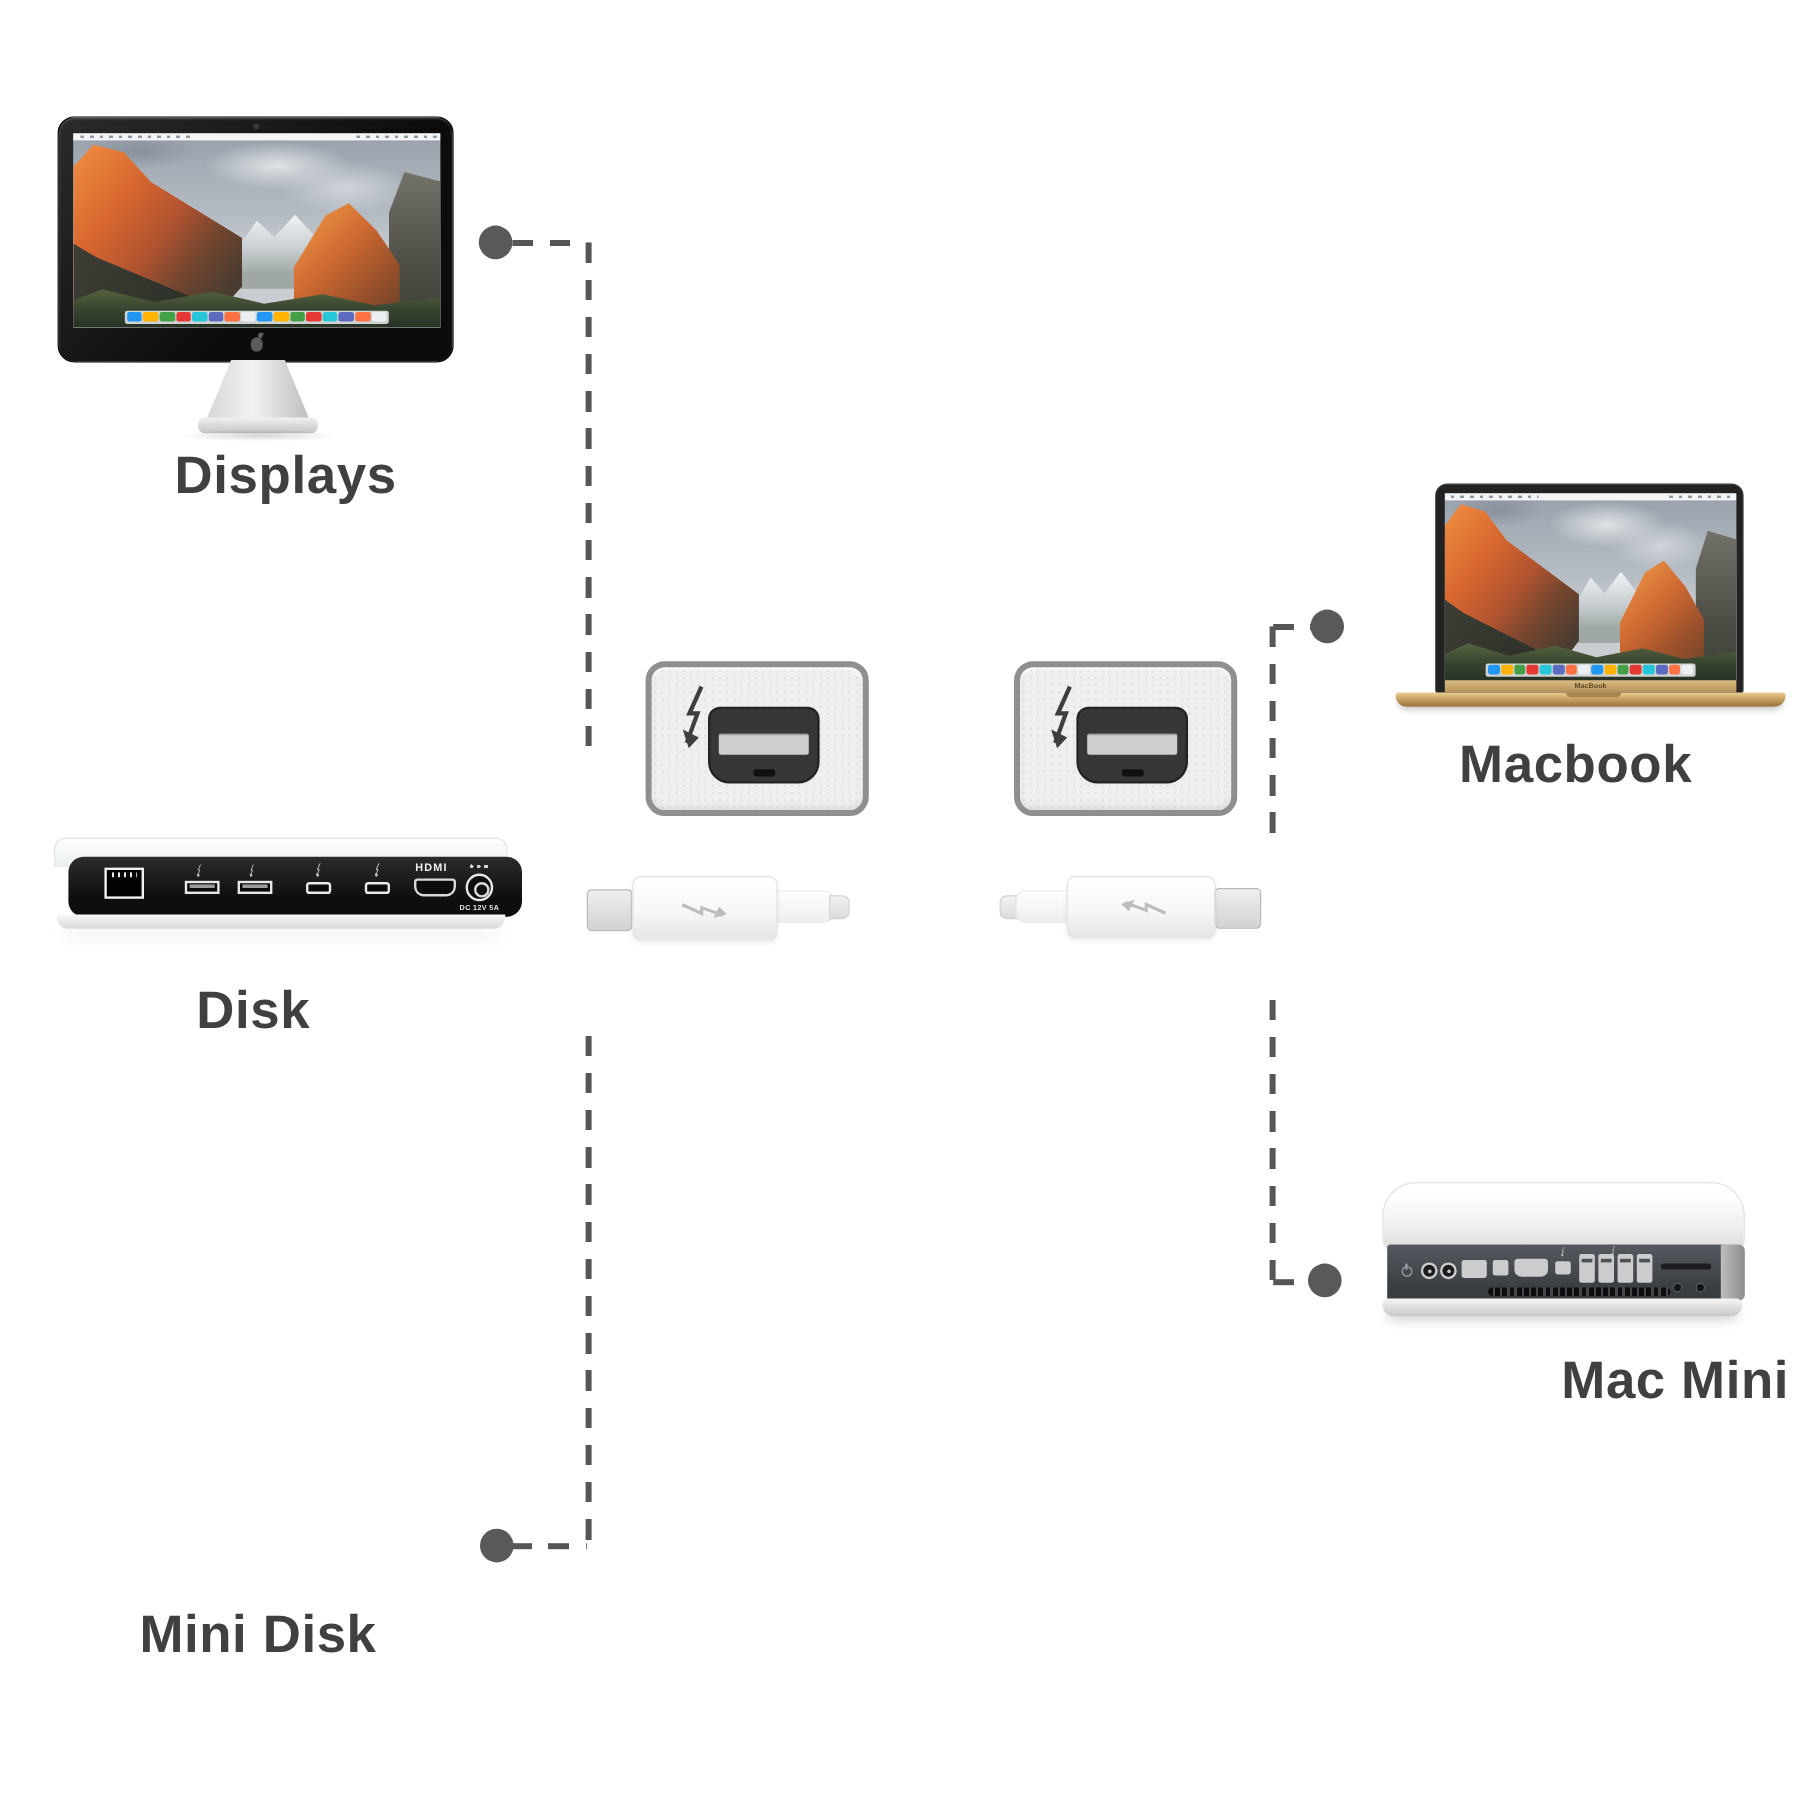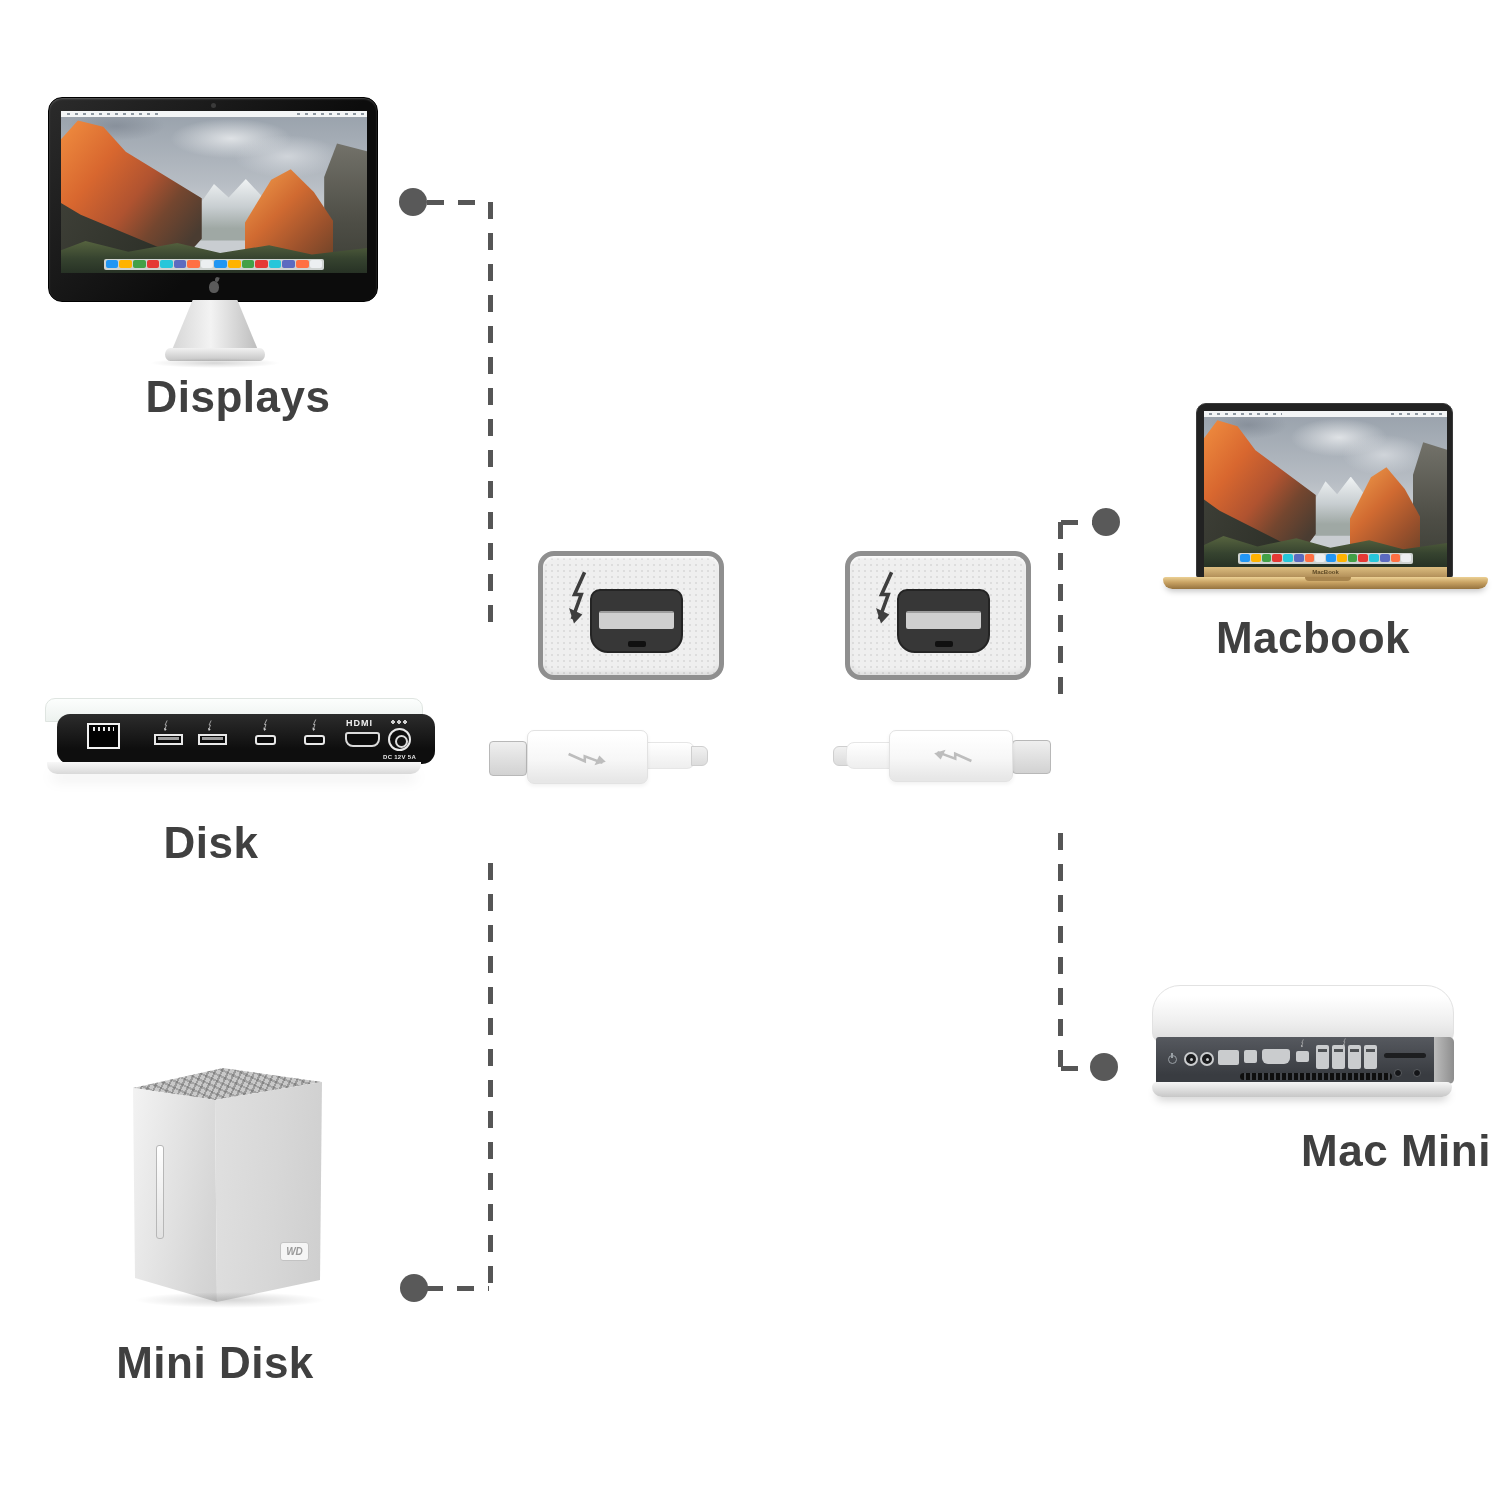--- a/index.html
+++ b/index.html
@@ -265,28 +265,20 @@
       <div class="tiny-dots abs" style="left:334px;top:6px;"></div>
       <div class="dc-jack abs" style="left:331px;top:14px;width:23px;height:23px;">
           <i></i>
         </div>
       <div class="dock-dc-label abs" style="left:326px;top:40px;">DC 12V 5A</div>
     </div>
     <div class="dock-lip abs" style="left:2px;top:64px;width:374px;height:12px;"></div>
   </div>
   <div class="dev-label" style="left:211px;top:818px;">Disk</div>
 
-  <div class="abs" style="left:120px;top:1060px;width:215px;height:255px;">
-    <div class="hdd-face hdd-top"></div>
-    <div class="hdd-face hdd-front"></div>
-    <div class="hdd-face hdd-side"></div>
-    <div class="hdd-led"></div>
-    <div class="wd-badge">WD</div>
-    <div class="soft-shadow" style="left:15px;top:232px;width:190px;height:16px;"></div>
-  </div>
   <div class="dev-label" style="left:215px;top:1338px;">Mini Disk</div>
 
   <div class="tb-port" style="left:538px;top:551px;">
     <svg class="bolt abs" style="left:22px;top:14px;" width="28" height="58">
         <use href="#bolt"></use>
       </svg>
     <div class="tb-opening">
       <div class="bar"></div>
       <div class="notch"></div>
     </div>

